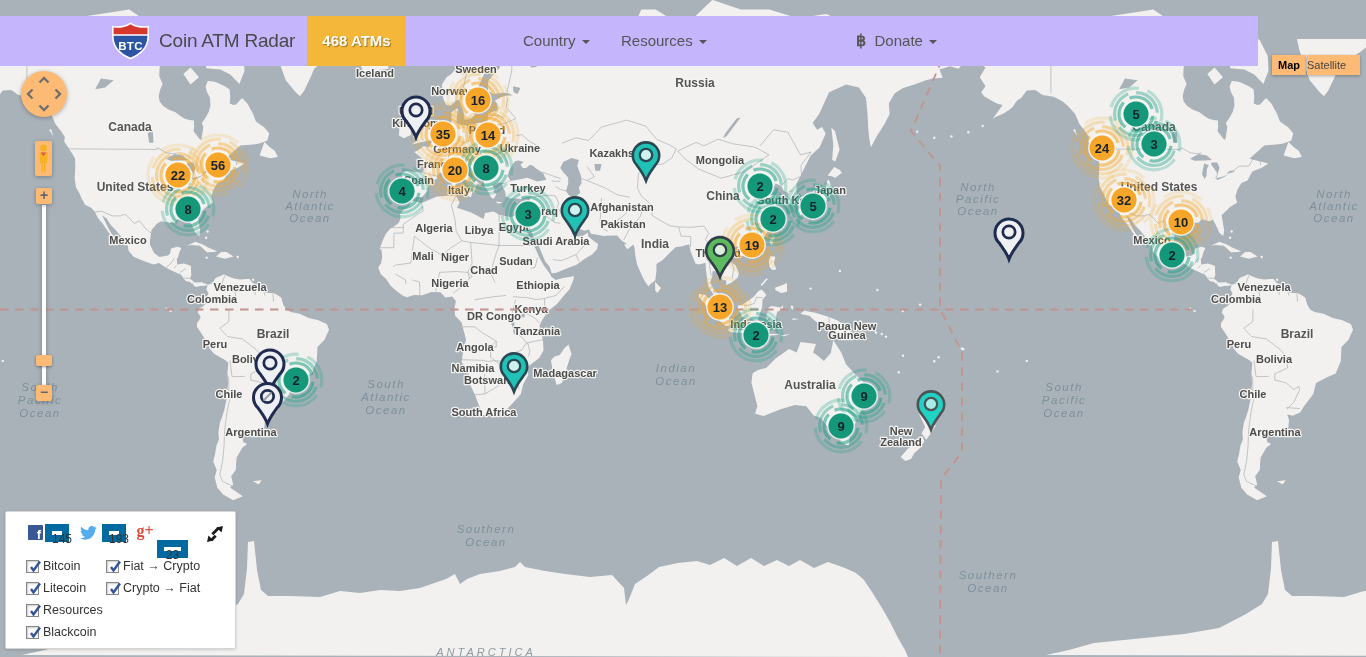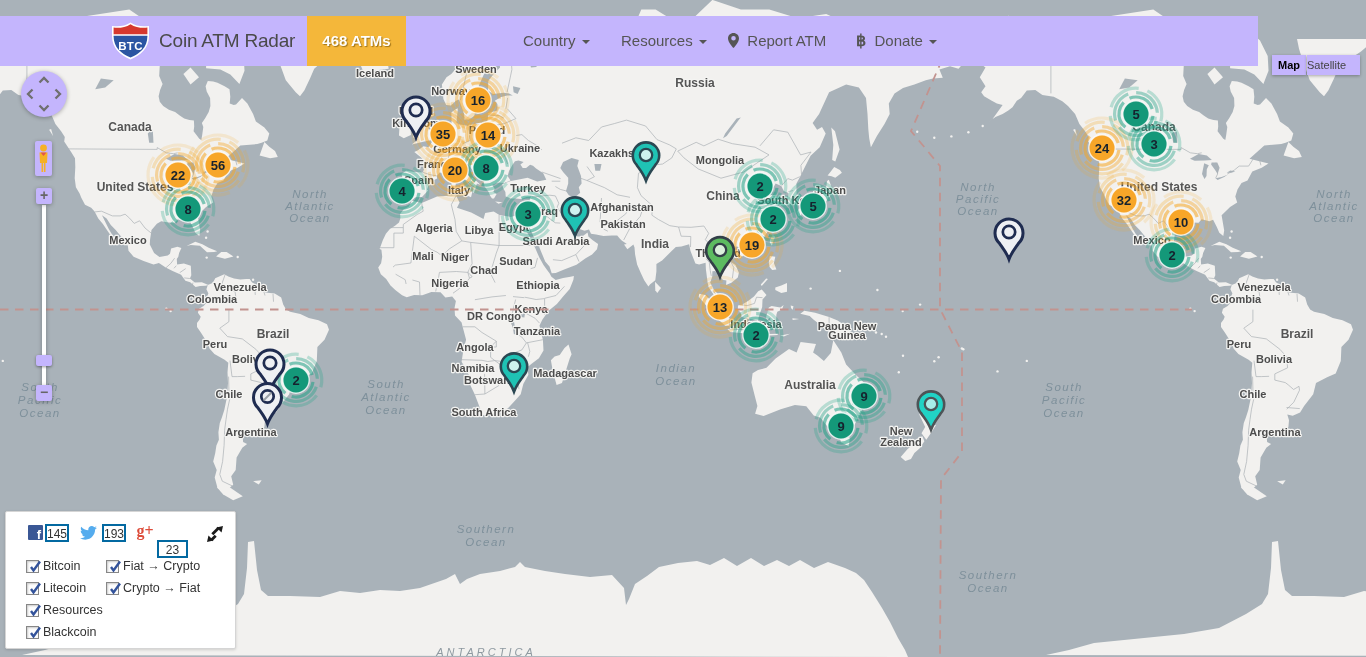--- a/index.html
+++ b/index.html
@@ -2,31 +2,31 @@
 <html><head><meta charset="utf-8"><title>Coin ATM Radar</title>
 <style>
 *{margin:0;padding:0;box-sizing:border-box}
 body{width:1366px;height:657px;overflow:hidden;font-family:"Liberation Sans",sans-serif;position:relative;background:#a9b2b9}
 #map{position:absolute;left:0;top:0}
 #nav{position:absolute;left:0;top:16px;width:1258px;height:50px;background:#c4b5fd;z-index:20}
 #nav .lnk{position:absolute;top:0;line-height:50px;font-size:15px;color:#555}
 .caret{display:inline-block;width:0;height:0;border-left:4px solid transparent;border-right:4px solid transparent;border-top:4px solid #555;margin-left:6px;vertical-align:middle}
 #atms{position:absolute;left:307px;top:0;width:99px;height:50px;background:#f4b73a;color:#fff;font-weight:bold;font-size:15px;text-align:center;line-height:50px;text-shadow:1px 1px 1px rgba(100,70,0,.6)}
 #brand{position:absolute;left:159px;top:0;line-height:50px;font-size:19px;color:#4a4a4a;letter-spacing:-0.2px}
-.ctl{position:absolute;background:#c4b5fd;z-index:10}
+.ctl{position:absolute;background:#fdba74;z-index:10}
 #pan{left:21px;top:71px;width:46px;height:46px;border-radius:50%;box-shadow:0 1px 4px rgba(0,0,0,.3)}
 #pegman{left:35px;top:141px;width:17px;height:35px;border-radius:2px;box-shadow:0 1px 4px rgba(0,0,0,.3)}
 #zplus{left:36px;top:188px;width:16px;height:16px;border-radius:2px;box-shadow:0 1px 4px rgba(0,0,0,.3);color:#666;font-size:14px;font-weight:bold;text-align:center;line-height:15px}
 #ztrack{left:42px;top:205px;width:4px;height:180px;background:#fff;box-shadow:0 1px 4px rgba(0,0,0,.3);position:absolute;z-index:9}
 #zhandle{left:36px;top:355px;width:16px;height:11px;border-radius:2px;box-shadow:0 1px 3px rgba(0,0,0,.4)}
 #zminus{left:36px;top:385px;width:16px;height:16px;border-radius:2px;box-shadow:0 1px 4px rgba(0,0,0,.3);color:#666;font-size:14px;font-weight:bold;text-align:center;line-height:14px}
 #mapbtn{left:1272px;top:55px;width:34px;height:20px;font-size:11px;font-weight:bold;color:#000;text-align:center;line-height:20px;box-shadow:0 1px 3px rgba(0,0,0,.3)}
 #satbtn{left:1307px;top:55px;width:53px;height:20px;font-size:11px;color:#444;text-align:left;line-height:20px;box-shadow:0 1px 3px rgba(0,0,0,.3)}
 #panel{position:absolute;left:5px;top:511px;width:231px;height:138px;background:#fff;border:1px solid #d5d5d5;border-radius:2px;z-index:15;box-shadow:0 1px 3px rgba(0,0,0,.15)}
-.sbox{position:absolute;height:18px;border:2px solid #0369a1;font-size:12px;color:#333;text-align:center;line-height:16px}
+.sbox{position:absolute;height:18px;border:7px solid #0369a1;font-size:12px;color:#333;text-align:center;line-height:16px}
 .cb{position:absolute;width:13px;height:13px;border:1px solid #878787;background:#fdfdfd;box-shadow:inset 1px 1px 2px rgba(0,0,0,.2)}
 .cb svg{position:absolute;left:0.5px;top:-1.5px}
 .cl{position:absolute;font-size:12.5px;font-weight:normal;color:#333}
 </style></head>
 <body>
 <div id="map"><svg width="1366" height="657" viewBox="0 0 1366 657" font-family="Liberation Sans, sans-serif">
 <style>
 text{font-family:"Liberation Sans",sans-serif}
 .c{font-size:11px;fill:#4d4d4d;font-weight:bold;text-anchor:middle;paint-order:stroke;stroke:#f4f4f2;stroke-width:2.4px;stroke-linejoin:round}
 .b{font-size:12px;fill:#555;font-weight:bold;text-anchor:middle;paint-order:stroke;stroke:#f4f4f2;stroke-width:2.4px;stroke-linejoin:round}
@@ -487,23 +487,20 @@
 <svg style="position:absolute;left:111px;top:6px" width="39" height="38" viewBox="0 0 39 38">
 <path d="M19.5,0.5 C14,4.2 7.5,4.8 1,3.9 L1,14 C1,26.5 9.5,33.3 19.5,37.5 C29.5,33.3 38,26.5 38,14 L38,3.9 C31.5,4.8 25,4.2 19.5,0.5 Z" fill="#fff"></path>
 <path d="M19.5,2.2 C14.5,5.5 8.5,6.2 2.6,5.6 L2.6,12.2 L36.4,12.2 L36.4,5.6 C30.5,6.2 24.5,5.5 19.5,2.2 Z" fill="#d6382e"></path>
 <path d="M2.6,13.8 L36.4,13.8 L36.4,14.2 C36.4,25.4 28.7,31.6 19.5,35.6 C10.3,31.6 2.6,25.4 2.6,14.2 Z" fill="#2b55a2"></path>
 <text x="19.5" y="27.5" font-size="11.5" font-weight="bold" fill="#fff" text-anchor="middle" font-family="Liberation Sans" letter-spacing="0.3">BTC</text>
 </svg>
 <span id="brand">Coin ATM Radar</span>
 <div id="atms">468 ATMs</div>
 <span class="lnk" style="left:523px">Country<span class="caret"></span></span>
 <span class="lnk" style="left:621px">Resources<span class="caret"></span></span>
-<span class="lnk" style="left:728px"><svg width="11" height="15" viewBox="0 0 11 15" style="vertical-align:-2px">
-        <path d="M5.5,0 C2.4,0 0,2.4 0,5.4 C0,9.4 5.5,15 5.5,15 C5.5,15 11,9.4 11,5.4 C11,2.4 8.6,0 5.5,0 Z M5.5,7.6 A2.3,2.3 0 1 1 5.5,3 A2.3,2.3 0 1 1 5.5,7.6 Z" fill="#555"></path>
-      </svg>&nbsp;&nbsp;Report ATM</span>
 <span class="lnk" style="left:856px"><b style="font-size:16px">฿</b>&nbsp;&nbsp;Donate<span class="caret"></span></span>
 </div>
 <div class="ctl" id="pan">
 <svg width="46" height="46">
       <g stroke="#6f6f6f" stroke-width="2.3" fill="none">
 <path d="M18.5,11.5 L23,7 L27.5,11.5"></path>
         <path d="M18.5,34.5 L23,39 L27.5,34.5"></path>
         <path d="M11.5,18.5 L7,23 L11.5,27.5"></path>
         <path d="M34.5,18.5 L39,23 L34.5,27.5"></path>
 </g>

